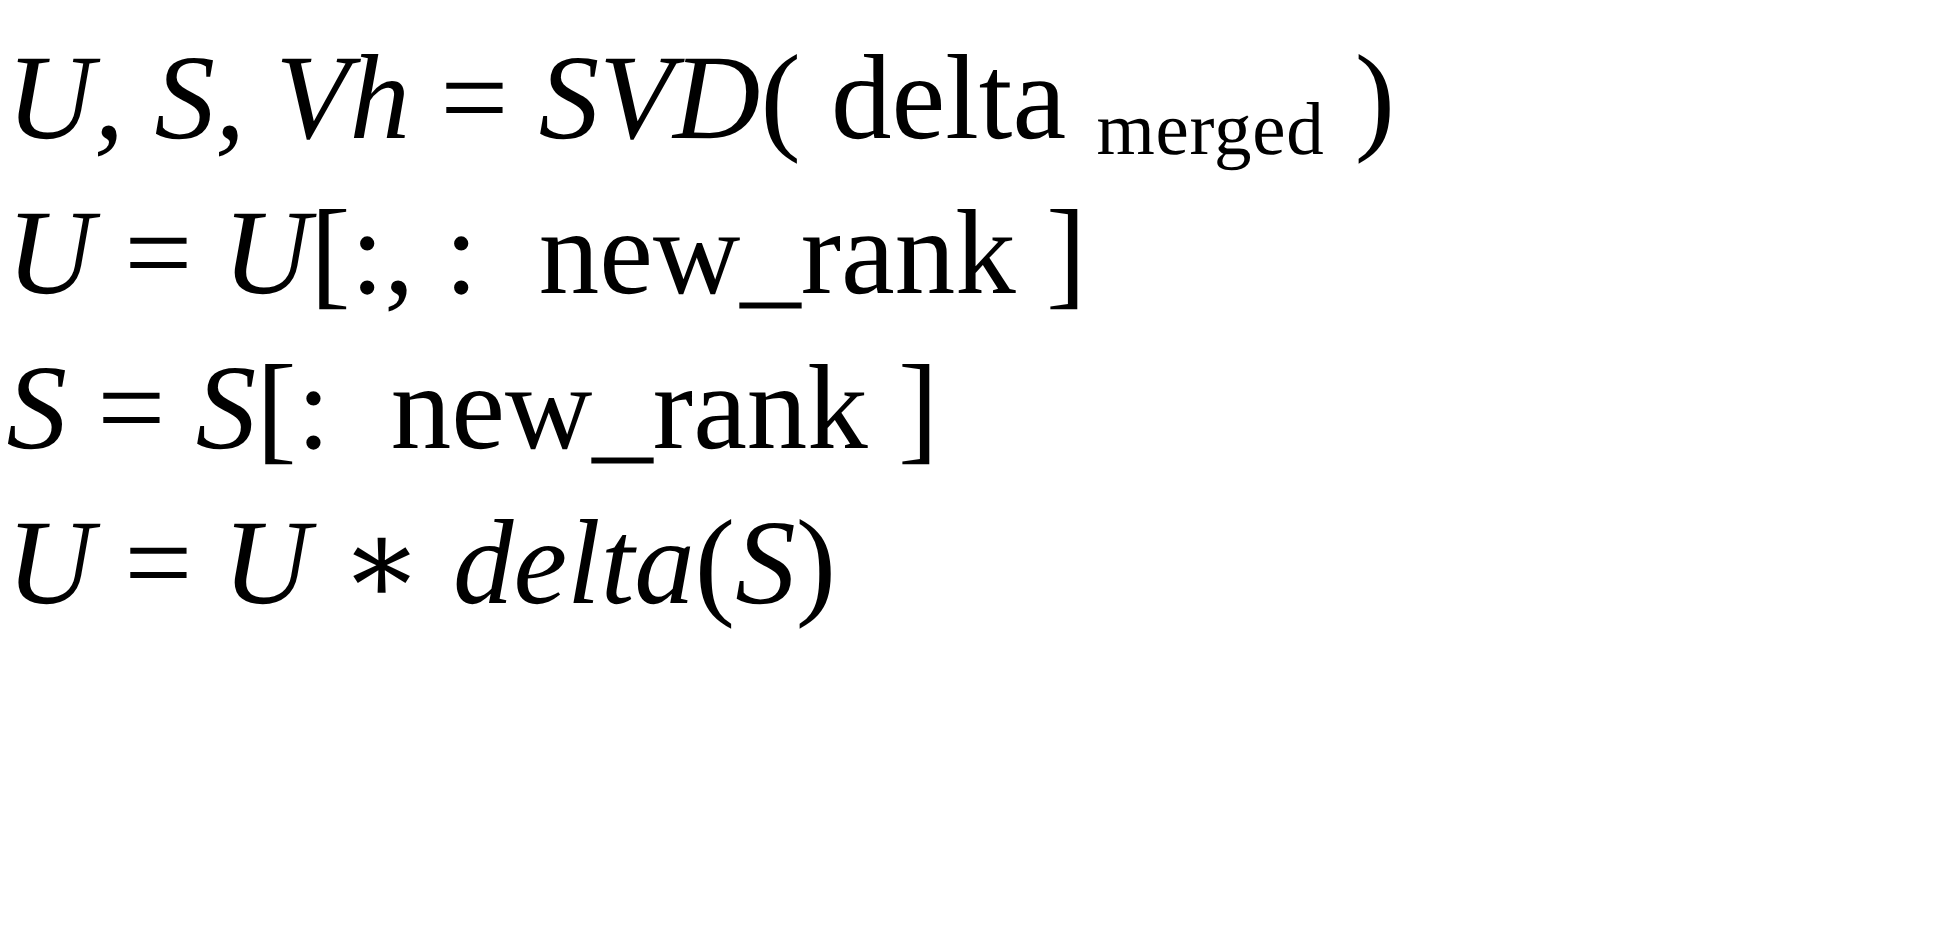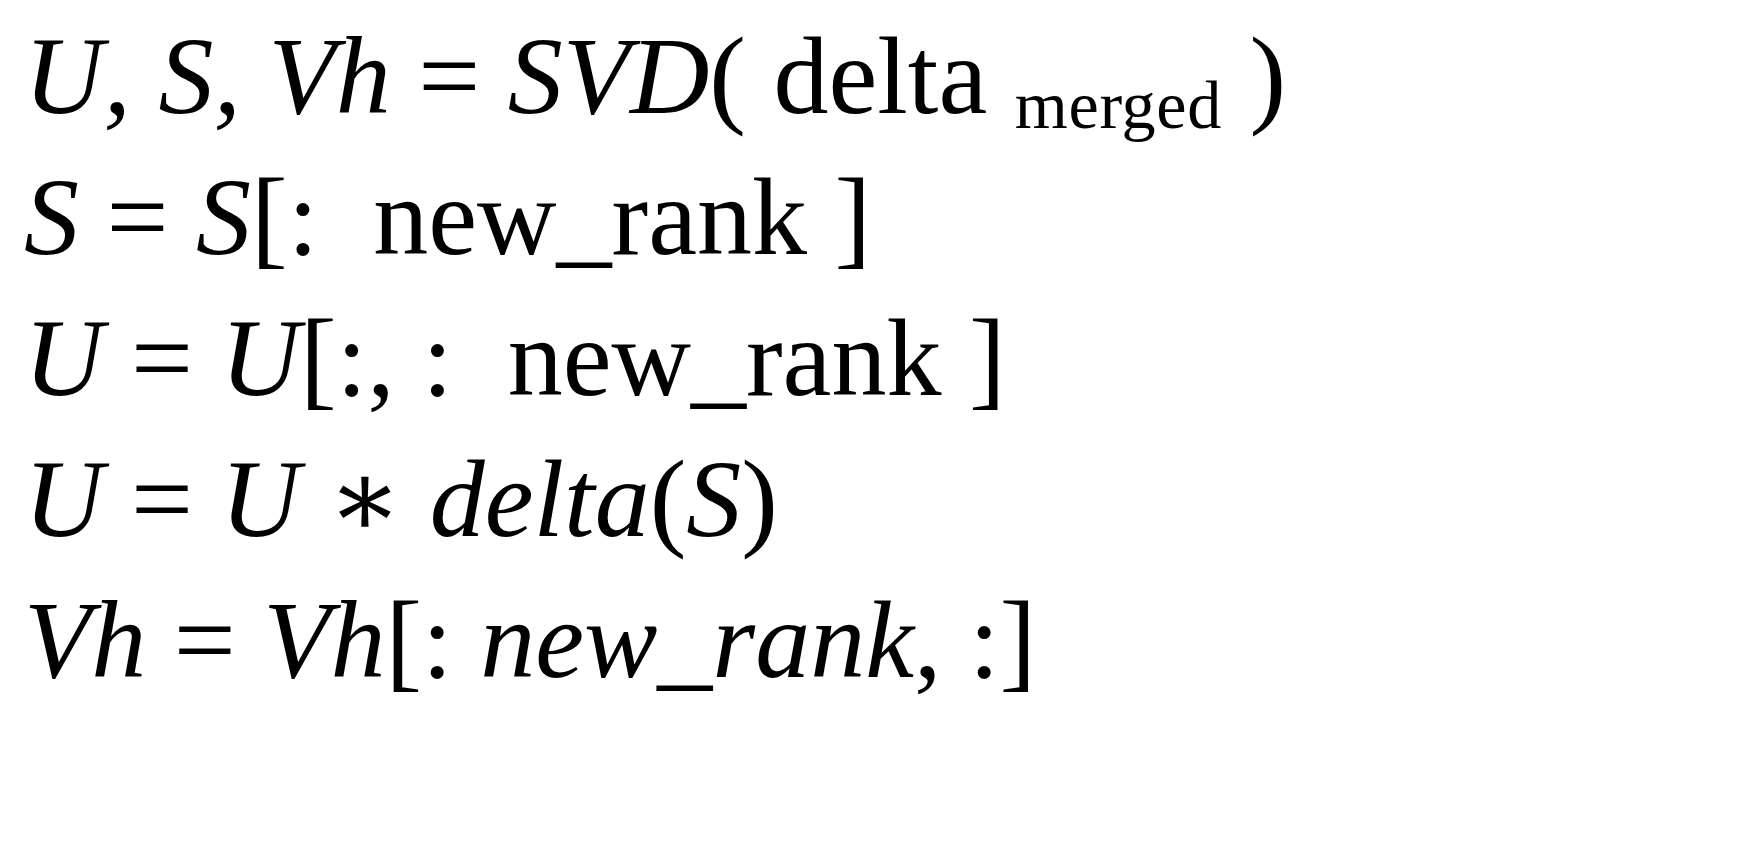--- a/index.html
+++ b/index.html
@@ -5,42 +5,40 @@
   html, body {
     margin: 0;
     padding: 0;
     background: #ffffff;
     width: 1762px;
     height: 852px;
     overflow: hidden;
   }
   .equation-block {
     box-sizing: border-box;
-    padding: 6px 0 0 6px;
+    padding: 18px 0 0 6px;
     color: #000000;
     font-family: "Liberation Serif", "DejaVu Serif", serif;
     font-size: 110px;
     line-height: 141px;
-    margin-left: 18px;
   }
   .eq-line {
     white-space: pre;
     height: 141px;
   }
   .mi { font-style: italic; }
   .mr { font-style: normal; }
   .ms {
     font-style: normal;
     font-size: 0.62em;
     vertical-align: -0.22em;
     letter-spacing: 0.01em;
   }
 </style>
 </head>
 <body>
 
 <div class="equation-block" id="equation-block">
     <div class="eq-line"><span class="mi">U, S, Vh</span><span class="mr"> = </span><span class="mi">SVD</span><span class="mr">( delta </span><span class="ms">merged</span><span class="mr"> )</span></div>
+    <div class="eq-line"><span class="mi">U</span><span class="mr"> = </span><span class="mi">U</span><span class="mr">[:, :  </span><span class="mr">new_rank</span><span class="mr"> ]</span></div>
     <div class="eq-line"><span class="mi">S</span><span class="mr"> = </span><span class="mi">S</span><span class="mr">[:  </span><span class="mr">new_rank</span><span class="mr"> ]</span></div>
-    <div class="eq-line"><span class="mi">U</span><span class="mr"> = </span><span class="mi">U</span><span class="mr">[:, :  </span><span class="mr">new_rank</span><span class="mr"> ]</span></div>
     <div class="eq-line"><span class="mi">U</span><span class="mr"> = </span><span class="mi">U</span><span class="mr"> ∗ </span><span class="mi">delta</span><span class="mr">(</span><span class="mi">S</span><span class="mr">)</span></div>
-    <div class="eq-line"><span class="mi">Vh</span><span class="mr"> = </span><span class="mi">Vh</span><span class="mr">[: </span><span class="mi">new_rank</span><span class="mr">, :]</span></div>
   </div>
 
 </body></html>

